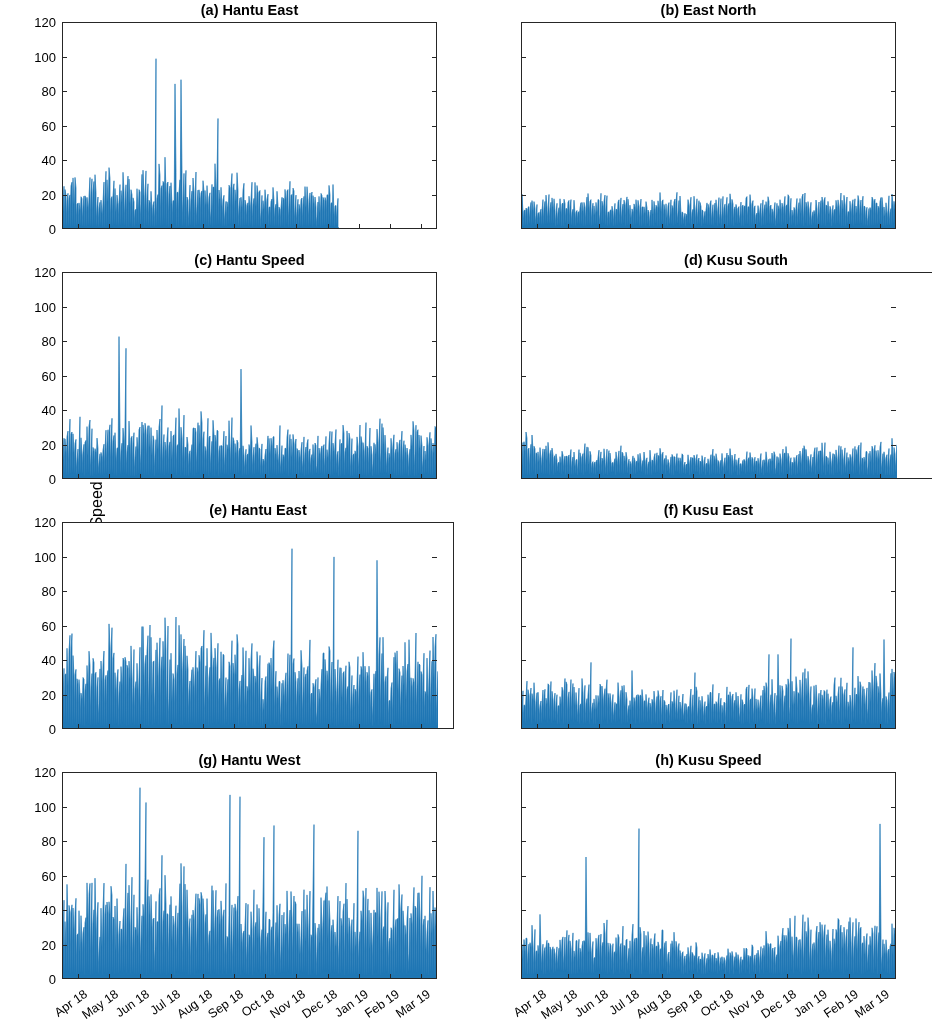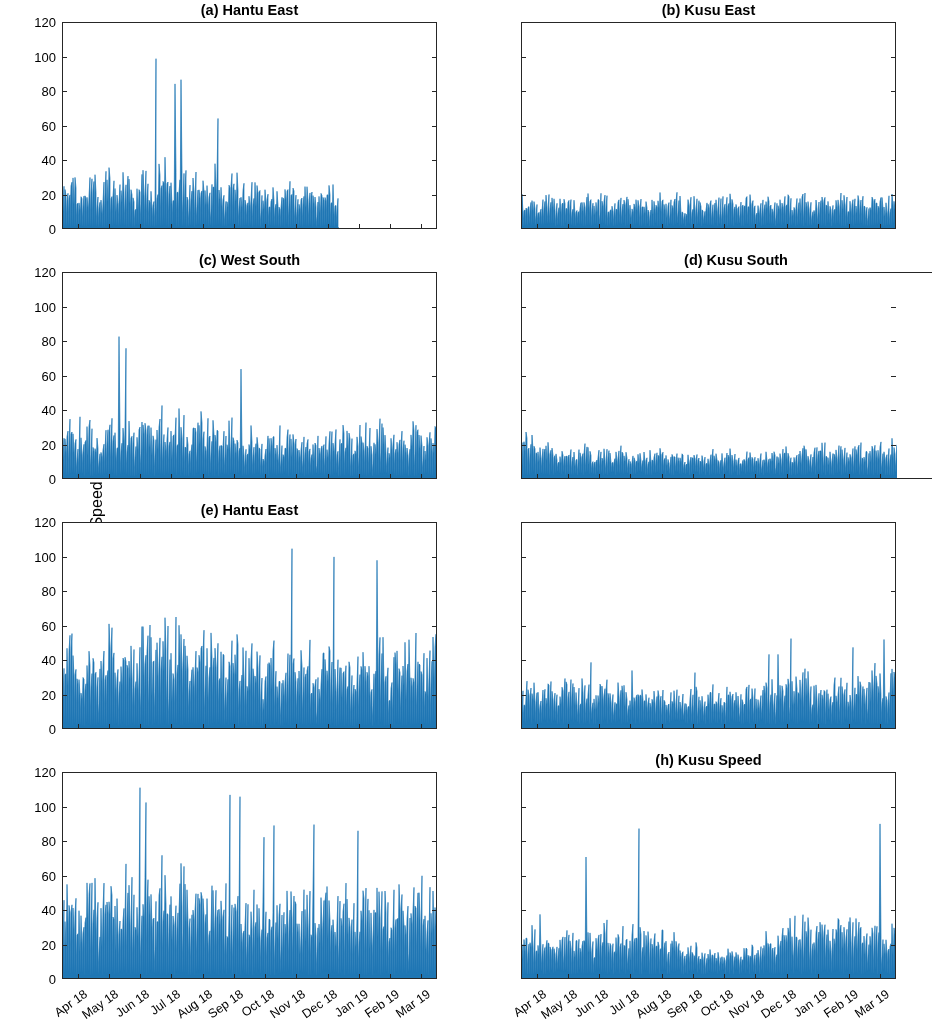--- a/index.html
+++ b/index.html
@@ -136,21 +136,21 @@
         <div class="xtickmark" style="left: 140.625px; bottom: 0px; height: 5px; top: 202px; position: absolute;"></div>
         <div class="xtickmark" style="left: 171.875px; bottom: 0px; height: 5px; top: 202px; position: absolute;"></div>
         <div class="xtickmark" style="left: 203.125px; bottom: 0px; height: 5px; top: 202px; position: absolute;"></div>
         <div class="xtickmark" style="left: 234.375px; bottom: 0px; height: 5px; top: 202px; position: absolute;"></div>
         <div class="xtickmark" style="left: 265.625px; bottom: 0px; height: 5px; top: 202px; position: absolute;"></div>
         <div class="xtickmark" style="left: 296.875px; bottom: 0px; height: 5px; top: 202px; position: absolute;"></div>
         <div class="xtickmark" style="left: 328.125px; bottom: 0px; height: 5px; top: 202px; position: absolute;"></div>
         <div class="xtickmark" style="left: 359.375px; bottom: 0px; height: 5px; top: 202px; position: absolute;"></div>
       </div>
       <div class="panel" style="left: 521px; top: 22px; width: 375px; height: 207px;">
-        <div class="panel-title">(b) Kusu East</div>
+        <div class="panel-title">(b) East North</div>
         <div class="axes">
           <svg class="plotsvg" width="375" height="207">
             <path d="M0,207 L0.0,171.2 L1.0,190.1 L1.0,203.5 L2.0,187.7 L3.0,187.0 L3.0,202.6 L4.0,185.0 L5.0,186.4 L5.0,203.0 L6.0,184.5 L7.0,183.6 L7.0,201.1 L8.0,188.1 L9.0,179.4 L9.0,202.6 L10.0,177.6 L11.0,187.7 L11.0,200.5 L12.0,178.6 L13.0,185.7 L13.0,202.7 L14.0,192.3 L15.0,181.5 L15.0,200.6 L16.0,190.4 L17.0,189.4 L17.0,201.3 L18.0,189.8 L19.0,186.2 L19.0,202.0 L20.0,187.8 L21.0,176.6 L21.0,202.0 L22.0,185.8 L23.0,178.4 L23.0,201.4 L24.0,172.1 L25.0,184.5 L25.0,201.1 L26.0,186.8 L27.0,171.5 L27.0,201.0 L28.0,186.0 L29.0,179.3 L29.0,201.2 L30.0,174.9 L31.0,184.5 L31.0,201.2 L32.0,175.8 L33.0,187.4 L33.0,204.5 L34.0,190.8 L35.0,180.3 L35.0,202.6 L36.0,189.9 L37.0,184.7 L37.0,202.5 L38.0,175.8 L39.0,189.2 L39.0,204.2 L40.0,180.7 L41.0,180.3 L41.0,204.0 L42.0,176.2 L43.0,180.7 L43.0,200.5 L44.0,185.3 L45.0,186.1 L45.0,204.0 L46.0,179.3 L47.0,177.4 L47.0,201.9 L48.0,183.7 L49.0,176.6 L49.0,202.6 L50.0,189.6 L51.0,186.2 L51.0,203.4 L52.0,177.2 L53.0,191.1 L53.0,203.2 L54.0,189.1 L55.0,187.5 L55.0,200.9 L56.0,189.6 L57.0,188.5 L57.0,202.0 L58.0,185.1 L59.0,179.7 L59.0,201.9 L60.0,179.4 L61.0,188.6 L61.0,203.8 L62.0,179.4 L63.0,184.6 L63.0,203.3 L64.0,186.1 L65.0,174.1 L65.0,202.6 L66.0,170.5 L67.0,184.9 L67.0,202.6 L68.0,178.3 L69.0,176.6 L69.0,203.2 L70.0,186.8 L71.0,180.2 L71.0,202.3 L72.0,182.9 L73.0,192.0 L73.0,201.9 L74.0,179.4 L75.0,189.3 L75.0,203.2 L76.0,176.5 L77.0,177.2 L77.0,203.5 L78.0,191.2 L79.0,170.3 L79.0,200.7 L80.0,178.2 L81.0,183.2 L81.0,201.0 L82.0,178.2 L83.0,172.1 L83.0,202.8 L84.0,183.9 L85.0,172.7 L85.0,203.4 L86.0,188.9 L87.0,189.3 L87.0,203.0 L88.0,187.7 L89.0,186.8 L89.0,200.9 L90.0,183.2 L91.0,188.6 L91.0,203.7 L92.0,190.2 L93.0,180.4 L93.0,203.0 L94.0,185.9 L95.0,187.1 L95.0,202.3 L96.0,179.2 L97.0,176.8 L97.0,201.0 L98.0,184.7 L99.0,174.9 L99.0,201.7 L100.0,187.8 L101.0,181.1 L101.0,200.8 L102.0,177.1 L103.0,182.2 L103.0,204.4 L104.0,180.3 L105.0,173.9 L105.0,202.7 L106.0,176.2 L107.0,186.9 L107.0,202.7 L108.0,182.2 L109.0,195.3 L109.0,203.5 L110.0,185.9 L111.0,189.0 L111.0,203.2 L112.0,180.9 L113.0,184.5 L113.0,202.6 L114.0,176.7 L115.0,187.6 L115.0,201.3 L116.0,177.3 L117.0,183.6 L117.0,204.0 L118.0,185.8 L119.0,176.1 L119.0,204.1 L120.0,184.1 L121.0,183.9 L121.0,202.0 L122.0,183.8 L123.0,190.3 L123.0,204.0 L124.0,178.6 L125.0,184.9 L125.0,201.8 L126.0,187.0 L127.0,189.2 L127.0,204.5 L128.0,193.0 L129.0,187.0 L129.0,203.5 L130.0,176.9 L131.0,191.8 L131.0,204.4 L132.0,178.3 L133.0,186.7 L133.0,200.7 L134.0,182.2 L135.0,184.3 L135.0,203.8 L136.0,177.8 L137.0,185.1 L137.0,204.4 L138.0,169.5 L139.0,188.2 L139.0,200.8 L140.0,178.5 L141.0,176.8 L141.0,202.0 L142.0,181.4 L143.0,187.0 L143.0,203.4 L144.0,180.8 L145.0,195.2 L145.0,204.3 L146.0,183.0 L147.0,179.6 L147.0,201.6 L148.0,191.9 L149.0,176.8 L149.0,201.4 L150.0,182.4 L151.0,185.4 L151.0,203.2 L152.0,179.1 L153.0,176.0 L153.0,202.1 L154.0,178.4 L155.0,169.3 L155.0,200.8 L156.0,189.8 L157.0,177.5 L157.0,204.3 L158.0,173.0 L159.0,190.8 L159.0,202.3 L160.0,188.9 L161.0,189.8 L161.0,201.2 L162.0,194.1 L163.0,190.2 L163.0,204.2 L164.0,191.0 L165.0,193.1 L165.0,201.5 L166.0,176.6 L167.0,182.8 L167.0,201.7 L168.0,182.1 L169.0,174.2 L169.0,203.9 L170.0,189.7 L171.0,186.3 L171.0,204.2 L172.0,173.2 L173.0,187.2 L173.0,204.5 L174.0,186.5 L175.0,175.8 L175.0,201.4 L176.0,188.3 L177.0,177.7 L177.0,201.7 L178.0,179.4 L179.0,183.6 L179.0,204.3 L180.0,186.8 L181.0,188.1 L181.0,201.3 L182.0,193.2 L183.0,188.4 L183.0,201.3 L184.0,187.1 L185.0,179.9 L185.0,202.6 L186.0,181.2 L187.0,185.3 L187.0,202.8 L188.0,180.7 L189.0,177.6 L189.0,202.8 L190.0,189.6 L191.0,181.7 L191.0,203.0 L192.0,187.7 L193.0,180.1 L193.0,200.9 L194.0,176.8 L195.0,188.4 L195.0,204.0 L196.0,184.8 L197.0,174.6 L197.0,201.5 L198.0,190.2 L199.0,175.6 L199.0,203.3 L200.0,190.2 L201.0,173.4 L201.0,202.6 L202.0,185.1 L203.0,181.2 L203.0,202.9 L204.0,184.1 L205.0,174.3 L205.0,203.9 L206.0,183.0 L207.0,180.4 L207.0,202.9 L208.0,170.8 L209.0,180.4 L209.0,202.8 L210.0,176.4 L211.0,181.1 L211.0,204.3 L212.0,186.4 L213.0,183.8 L213.0,200.8 L214.0,181.4 L215.0,186.3 L215.0,201.6 L216.0,185.4 L217.0,183.6 L217.0,200.8 L218.0,191.6 L219.0,179.1 L219.0,204.2 L220.0,183.4 L221.0,182.0 L221.0,204.0 L222.0,183.4 L223.0,183.0 L223.0,201.4 L224.0,175.0 L225.0,173.6 L225.0,201.7 L226.0,183.7 L227.0,184.1 L227.0,204.0 L228.0,171.6 L229.0,182.1 L229.0,202.2 L230.0,180.9 L231.0,177.6 L231.0,202.9 L232.0,185.1 L233.0,182.8 L233.0,203.4 L234.0,192.0 L235.0,190.1 L235.0,202.4 L236.0,182.6 L237.0,190.5 L237.0,200.8 L238.0,185.9 L239.0,180.3 L239.0,203.4 L240.0,189.1 L241.0,176.9 L241.0,202.7 L242.0,186.6 L243.0,181.6 L243.0,202.7 L244.0,178.6 L245.0,185.7 L245.0,201.3 L246.0,173.7 L247.0,178.5 L247.0,201.4 L248.0,183.4 L249.0,182.1 L249.0,201.2 L250.0,185.8 L251.0,189.4 L251.0,201.5 L252.0,187.0 L253.0,179.5 L253.0,203.4 L254.0,194.1 L255.0,180.3 L255.0,201.8 L256.0,182.6 L257.0,186.6 L257.0,201.8 L258.0,176.7 L259.0,186.9 L259.0,202.7 L260.0,180.1 L261.0,184.6 L261.0,200.5 L262.0,181.9 L263.0,173.4 L263.0,202.9 L264.0,183.1 L265.0,181.7 L265.0,201.7 L266.0,171.7 L267.0,173.7 L267.0,204.1 L268.0,187.4 L269.0,175.3 L269.0,202.7 L270.0,187.1 L271.0,192.9 L271.0,201.2 L272.0,184.4 L273.0,187.0 L273.0,204.4 L274.0,184.8 L275.0,175.5 L275.0,202.6 L276.0,187.0 L277.0,179.6 L277.0,202.0 L278.0,175.5 L279.0,190.9 L279.0,202.7 L280.0,173.9 L281.0,171.1 L281.0,204.2 L282.0,185.8 L283.0,170.0 L283.0,201.1 L284.0,179.2 L285.0,184.1 L285.0,203.8 L286.0,178.6 L287.0,186.0 L287.0,203.1 L288.0,188.4 L289.0,179.3 L289.0,202.5 L290.0,193.1 L291.0,188.7 L291.0,200.9 L292.0,187.4 L293.0,191.5 L293.0,202.9 L294.0,177.0 L295.0,185.8 L295.0,203.3 L296.0,190.8 L297.0,179.0 L297.0,201.4 L298.0,185.2 L299.0,177.6 L299.0,203.5 L300.0,174.0 L301.0,180.3 L301.0,202.5 L302.0,177.3 L303.0,174.4 L303.0,203.8 L304.0,181.9 L305.0,183.2 L305.0,200.5 L306.0,178.4 L307.0,191.4 L307.0,200.9 L308.0,183.3 L309.0,186.9 L309.0,204.4 L310.0,190.4 L311.0,182.4 L311.0,201.0 L312.0,187.4 L313.0,186.2 L313.0,202.5 L314.0,177.3 L315.0,184.5 L315.0,200.7 L316.0,176.9 L317.0,183.7 L317.0,202.1 L318.0,184.7 L319.0,170.0 L319.0,204.4 L320.0,177.2 L321.0,186.6 L321.0,204.3 L322.0,172.3 L323.0,181.9 L323.0,203.9 L324.0,184.1 L325.0,174.0 L325.0,201.3 L326.0,188.5 L327.0,189.3 L327.0,202.7 L328.0,178.2 L329.0,189.0 L329.0,202.1 L330.0,181.4 L331.0,176.7 L331.0,203.3 L332.0,183.5 L333.0,175.8 L333.0,201.6 L334.0,183.0 L335.0,190.3 L335.0,201.5 L336.0,172.5 L337.0,178.2 L337.0,201.5 L338.0,184.0 L339.0,177.0 L339.0,200.7 L340.0,181.9 L341.0,173.2 L341.0,203.1 L342.0,183.1 L343.0,183.8 L343.0,203.1 L344.0,188.0 L345.0,184.3 L345.0,203.2 L346.0,194.3 L347.0,185.5 L347.0,204.0 L348.0,184.5 L349.0,187.5 L349.0,202.9 L350.0,174.1 L351.0,176.5 L351.0,202.8 L352.0,177.9 L353.0,176.2 L353.0,202.3 L354.0,180.1 L355.0,180.2 L355.0,202.1 L356.0,183.1 L357.0,185.2 L357.0,200.7 L358.0,178.6 L359.0,174.5 L359.0,202.9 L360.0,174.5 L361.0,185.7 L361.0,204.3 L362.0,184.0 L363.0,193.4 L363.0,203.5 L364.0,179.8 L365.0,190.6 L365.0,202.5 L366.0,187.6 L367.0,172.8 L367.0,202.8 L368.0,189.7 L369.0,185.5 L369.0,203.0 L370.0,171.0 L371.0,182.6 L371.0,200.6 L372.0,178.3 L373.0,186.8 L373.0,202.9 L374.0,188.7 L375.0,178.9 L375.0,204.2 L375.0,207 Z" fill="#1f77b4" stroke="#1f77b4" stroke-width="0.7"></path>
             <rect x="0" y="203.2" width="375.0" height="3.8" fill="#1f77b4"></rect>
           </svg>
         </div>
         <div class="ytickmark" style="top: 206px; left: 0px; width: 5px;"></div>
         <div class="ytickmark" style="top: 206px; left: 370px;"></div>
         <div class="ytickmark" style="top: 172.5px; left: 0px; width: 5px;"></div>
         <div class="ytickmark" style="top: 172.5px; left: 370px;"></div>
@@ -171,21 +171,21 @@
         <div class="xtickmark" style="left: 140.625px; bottom: 0px; height: 5px; top: 202px; position: absolute;"></div>
         <div class="xtickmark" style="left: 171.875px; bottom: 0px; height: 5px; top: 202px; position: absolute;"></div>
         <div class="xtickmark" style="left: 203.125px; bottom: 0px; height: 5px; top: 202px; position: absolute;"></div>
         <div class="xtickmark" style="left: 234.375px; bottom: 0px; height: 5px; top: 202px; position: absolute;"></div>
         <div class="xtickmark" style="left: 265.625px; bottom: 0px; height: 5px; top: 202px; position: absolute;"></div>
         <div class="xtickmark" style="left: 296.875px; bottom: 0px; height: 5px; top: 202px; position: absolute;"></div>
         <div class="xtickmark" style="left: 328.125px; bottom: 0px; height: 5px; top: 202px; position: absolute;"></div>
         <div class="xtickmark" style="left: 359.375px; bottom: 0px; height: 5px; top: 202px; position: absolute;"></div>
       </div>
       <div class="panel" style="left: 62px; top: 272px; width: 375px; height: 207px;">
-        <div class="panel-title">(c) West South</div>
+        <div class="panel-title">(c) Hantu Speed</div>
         <div class="axes">
           <svg class="plotsvg" width="375" height="207">
             <path d="M0,207 L0.0,187.6 L1.0,165.2 L1.0,200.6 L2.0,165.9 L3.0,179.3 L3.0,202.7 L4.0,163.7 L5.0,158.1 L5.0,202.7 L6.0,171.7 L7.0,146.1 L7.0,201.3 L8.0,161.0 L9.0,159.0 L9.0,200.6 L10.0,160.8 L11.0,179.4 L11.0,201.0 L12.0,170.4 L13.0,166.4 L13.0,202.0 L14.0,186.6 L15.0,176.1 L15.0,200.9 L16.0,179.6 L17.0,143.8 L17.0,200.6 L18.0,164.8 L19.0,182.0 L19.0,201.1 L20.0,179.8 L21.0,171.3 L21.0,204.6 L22.0,169.4 L23.0,167.4 L23.0,201.2 L24.0,153.6 L25.0,183.1 L25.0,200.7 L26.0,153.2 L27.0,147.0 L27.0,203.7 L28.0,181.4 L29.0,155.7 L29.0,204.2 L30.0,174.4 L31.0,178.2 L31.0,201.8 L32.0,175.6 L33.0,179.6 L33.0,202.6 L34.0,165.1 L35.0,175.5 L35.0,201.1 L36.0,189.2 L37.0,180.8 L37.0,202.2 L38.0,179.4 L39.0,183.9 L39.0,202.3 L40.0,177.2 L41.0,171.2 L41.0,201.8 L42.0,176.3 L43.0,157.2 L43.0,200.8 L44.0,171.3 L45.0,156.8 L45.0,204.5 L46.0,159.2 L47.0,151.8 L47.0,200.5 L48.0,168.2 L49.0,145.3 L49.0,200.6 L50.0,168.6 L51.0,162.4 L51.0,203.2 L52.0,159.7 L53.0,185.3 L53.0,203.3 L54.0,175.6 L55.0,174.6 L55.0,203.4 L56.0,63.6 L57.0,158.6 L57.0,201.8 L58.0,178.6 L59.0,170.2 L59.0,200.8 L60.0,155.1 L61.0,168.1 L61.0,201.0 L62.0,155.9 L63.0,75.3 L63.0,201.8 L64.0,179.0 L65.0,172.1 L65.0,204.3 L66.0,148.1 L67.0,175.0 L67.0,203.9 L68.0,165.3 L69.0,163.3 L69.0,203.8 L70.0,170.8 L71.0,159.7 L71.0,203.9 L72.0,185.1 L73.0,173.5 L73.0,203.6 L74.0,164.3 L75.0,177.1 L75.0,201.5 L76.0,156.8 L77.0,154.1 L77.0,200.5 L78.0,180.7 L79.0,149.0 L79.0,202.2 L80.0,151.9 L81.0,161.1 L81.0,203.5 L82.0,150.2 L83.0,157.2 L83.0,202.4 L84.0,162.3 L85.0,152.7 L85.0,203.2 L86.0,152.7 L87.0,174.8 L87.0,201.0 L88.0,154.6 L89.0,182.7 L89.0,201.8 L90.0,162.8 L91.0,167.6 L91.0,204.3 L92.0,181.9 L93.0,166.6 L93.0,201.3 L94.0,157.0 L95.0,176.7 L95.0,201.1 L96.0,154.0 L97.0,146.0 L97.0,201.8 L98.0,169.5 L99.0,132.5 L99.0,201.4 L100.0,175.1 L101.0,161.5 L101.0,203.3 L102.0,169.0 L103.0,177.9 L103.0,201.2 L104.0,166.2 L105.0,154.5 L105.0,201.8 L106.0,173.0 L107.0,168.9 L107.0,203.1 L108.0,158.1 L109.0,186.5 L109.0,202.0 L110.0,163.3 L111.0,161.8 L111.0,200.7 L112.0,164.1 L113.0,144.7 L113.0,203.2 L114.0,172.9 L115.0,171.5 L115.0,201.5 L116.0,135.5 L117.0,170.6 L117.0,204.3 L118.0,154.2 L119.0,165.5 L119.0,200.9 L120.0,171.4 L121.0,142.1 L121.0,204.3 L122.0,174.0 L123.0,174.9 L123.0,204.5 L124.0,164.0 L125.0,171.7 L125.0,204.2 L126.0,181.3 L127.0,177.8 L127.0,200.9 L128.0,179.8 L129.0,171.6 L129.0,203.7 L130.0,155.3 L131.0,154.9 L131.0,204.5 L132.0,155.0 L133.0,159.4 L133.0,201.0 L134.0,178.0 L135.0,149.7 L135.0,200.7 L136.0,152.3 L137.0,171.5 L137.0,203.5 L138.0,138.4 L139.0,149.9 L139.0,200.8 L140.0,166.0 L141.0,158.7 L141.0,201.8 L142.0,173.4 L143.0,178.3 L143.0,201.7 L144.0,173.9 L145.0,145.3 L145.0,204.4 L146.0,164.7 L147.0,163.0 L147.0,200.8 L148.0,181.2 L149.0,168.3 L149.0,204.2 L150.0,147.3 L151.0,161.9 L151.0,204.5 L152.0,162.1 L153.0,168.9 L153.0,200.6 L154.0,157.3 L155.0,158.0 L155.0,204.2 L156.0,177.9 L157.0,172.7 L157.0,202.0 L158.0,172.6 L159.0,173.0 L159.0,200.9 L160.0,174.1 L161.0,158.2 L161.0,202.1 L162.0,183.1 L163.0,163.0 L163.0,202.1 L164.0,171.7 L165.0,176.6 L165.0,203.6 L166.0,147.7 L167.0,177.6 L167.0,200.9 L168.0,173.4 L169.0,144.6 L169.0,200.5 L170.0,164.6 L171.0,168.2 L171.0,203.6 L172.0,170.6 L173.0,180.5 L173.0,202.8 L174.0,167.1 L175.0,169.9 L175.0,200.5 L176.0,178.0 L177.0,175.1 L177.0,201.2 L178.0,96.1 L179.0,178.8 L179.0,203.8 L180.0,172.8 L181.0,182.4 L181.0,201.9 L182.0,187.5 L183.0,176.3 L183.0,203.0 L184.0,182.4 L185.0,180.8 L185.0,202.4 L186.0,171.5 L187.0,176.7 L187.0,201.2 L188.0,152.5 L189.0,169.0 L189.0,202.1 L190.0,182.8 L191.0,174.2 L191.0,202.0 L192.0,180.9 L193.0,170.7 L193.0,200.4 L194.0,164.3 L195.0,172.8 L195.0,200.5 L196.0,174.8 L197.0,176.2 L197.0,202.5 L198.0,184.3 L199.0,170.9 L199.0,202.1 L200.0,186.0 L201.0,188.3 L201.0,203.6 L202.0,182.4 L203.0,176.0 L203.0,202.4 L204.0,178.4 L205.0,162.9 L205.0,203.9 L206.0,165.4 L207.0,180.4 L207.0,200.5 L208.0,165.2 L209.0,173.1 L209.0,202.1 L210.0,164.1 L211.0,163.6 L211.0,201.8 L212.0,175.1 L213.0,181.6 L213.0,202.9 L214.0,172.1 L215.0,188.1 L215.0,201.5 L216.0,180.4 L217.0,152.5 L217.0,201.2 L218.0,187.9 L219.0,172.6 L219.0,201.4 L220.0,181.6 L221.0,184.1 L221.0,200.5 L222.0,175.2 L223.0,175.6 L223.0,201.9 L224.0,164.4 L225.0,156.6 L225.0,204.0 L226.0,176.0 L227.0,161.5 L227.0,201.1 L228.0,165.9 L229.0,184.4 L229.0,203.2 L230.0,161.4 L231.0,170.0 L231.0,202.7 L232.0,171.8 L233.0,166.0 L233.0,204.2 L234.0,175.5 L235.0,178.4 L235.0,203.7 L236.0,177.0 L237.0,184.8 L237.0,201.1 L238.0,176.9 L239.0,169.2 L239.0,201.3 L240.0,187.4 L241.0,163.9 L241.0,204.0 L242.0,180.7 L243.0,174.0 L243.0,202.5 L244.0,170.7 L245.0,166.4 L245.0,202.4 L246.0,178.6 L247.0,175.9 L247.0,200.9 L248.0,185.2 L249.0,181.5 L249.0,203.0 L250.0,171.5 L251.0,188.6 L251.0,201.4 L252.0,170.0 L253.0,172.6 L253.0,200.5 L254.0,192.2 L255.0,162.9 L255.0,202.0 L256.0,175.0 L257.0,181.1 L257.0,201.3 L258.0,175.8 L259.0,172.9 L259.0,201.4 L260.0,175.3 L261.0,171.6 L261.0,202.2 L262.0,184.3 L263.0,163.4 L263.0,200.8 L264.0,176.6 L265.0,184.8 L265.0,202.6 L266.0,169.9 L267.0,158.3 L267.0,203.8 L268.0,176.0 L269.0,158.6 L269.0,202.7 L270.0,170.1 L271.0,178.5 L271.0,200.9 L272.0,170.5 L273.0,156.5 L273.0,201.0 L274.0,181.9 L275.0,178.3 L275.0,204.5 L276.0,185.8 L277.0,166.4 L277.0,204.4 L278.0,170.9 L279.0,170.3 L279.0,202.3 L280.0,152.1 L281.0,160.3 L281.0,203.1 L282.0,179.1 L283.0,174.8 L283.0,201.0 L284.0,157.9 L285.0,173.7 L285.0,202.1 L286.0,160.1 L287.0,165.8 L287.0,203.9 L288.0,184.0 L289.0,165.6 L289.0,203.9 L290.0,182.2 L291.0,180.7 L291.0,202.2 L292.0,177.8 L293.0,181.3 L293.0,203.8 L294.0,163.9 L295.0,173.4 L295.0,204.5 L296.0,183.7 L297.0,152.0 L297.0,202.2 L298.0,163.5 L299.0,170.2 L299.0,203.3 L300.0,169.6 L301.0,177.7 L301.0,202.6 L302.0,177.2 L303.0,149.6 L303.0,204.0 L304.0,173.1 L305.0,175.6 L305.0,202.5 L306.0,178.2 L307.0,155.0 L307.0,200.6 L308.0,173.2 L309.0,181.9 L309.0,204.1 L310.0,190.6 L311.0,169.8 L311.0,201.9 L312.0,171.3 L313.0,181.6 L313.0,203.0 L314.0,156.1 L315.0,169.8 L315.0,203.3 L316.0,168.1 L317.0,145.7 L317.0,200.6 L318.0,179.4 L319.0,150.6 L319.0,201.6 L320.0,154.5 L321.0,171.7 L321.0,200.5 L322.0,162.1 L323.0,180.6 L323.0,200.8 L324.0,185.9 L325.0,174.6 L325.0,202.3 L326.0,180.2 L327.0,185.1 L327.0,203.7 L328.0,165.3 L329.0,176.9 L329.0,201.0 L330.0,171.4 L331.0,161.8 L331.0,202.2 L332.0,180.2 L333.0,176.2 L333.0,203.9 L334.0,169.2 L335.0,180.1 L335.0,203.2 L336.0,171.3 L337.0,166.9 L337.0,204.1 L338.0,172.2 L339.0,158.1 L339.0,203.2 L340.0,176.3 L341.0,167.7 L341.0,201.9 L342.0,171.6 L343.0,180.0 L343.0,201.5 L344.0,175.0 L345.0,182.6 L345.0,203.9 L346.0,185.9 L347.0,176.2 L347.0,202.8 L348.0,161.9 L349.0,173.4 L349.0,201.8 L350.0,148.3 L351.0,157.6 L351.0,204.2 L352.0,180.5 L353.0,152.2 L353.0,204.1 L354.0,158.9 L355.0,156.7 L355.0,201.4 L356.0,162.0 L357.0,175.8 L357.0,203.8 L358.0,162.6 L359.0,172.8 L359.0,202.0 L360.0,187.5 L361.0,173.0 L361.0,201.7 L362.0,178.0 L363.0,187.4 L363.0,201.0 L364.0,164.3 L365.0,172.9 L365.0,202.0 L366.0,170.9 L367.0,159.3 L367.0,203.0 L368.0,165.4 L369.0,178.5 L369.0,203.6 L370.0,170.1 L371.0,180.4 L371.0,201.1 L372.0,153.4 L373.0,155.0 L373.0,203.4 L374.0,179.6 L375.0,175.5 L375.0,202.2 L375.0,207 Z" fill="#1f77b4" stroke="#1f77b4" stroke-width="0.7"></path>
             <rect x="0" y="203.2" width="375.0" height="3.8" fill="#1f77b4"></rect>
           </svg>
         </div>
         <div class="ytickmark" style="top: 206px; left: 0px; width: 5px;"></div>
         <div class="ytickmark" style="top: 206px; left: 370px;"></div>
         <div class="ytick" style="top: 207px;">0</div>
         <div class="ytickmark" style="top: 172.5px; left: 0px; width: 5px;"></div>
@@ -247,21 +247,21 @@
         <div class="xtickmark" style="left: 109.375px; bottom: 0px; height: 5px; top: 202px; position: absolute;"></div>
         <div class="xtickmark" style="left: 140.625px; bottom: 0px; height: 5px; top: 202px; position: absolute;"></div>
         <div class="xtickmark" style="left: 171.875px; bottom: 0px; height: 5px; top: 202px; position: absolute;"></div>
         <div class="xtickmark" style="left: 203.125px; bottom: 0px; height: 5px; top: 202px; position: absolute;"></div>
         <div class="xtickmark" style="left: 234.375px; bottom: 0px; height: 5px; top: 202px; position: absolute;"></div>
         <div class="xtickmark" style="left: 265.625px; bottom: 0px; height: 5px; top: 202px; position: absolute;"></div>
         <div class="xtickmark" style="left: 296.875px; bottom: 0px; height: 5px; top: 202px; position: absolute;"></div>
         <div class="xtickmark" style="left: 328.125px; bottom: 0px; height: 5px; top: 202px; position: absolute;"></div>
         <div class="xtickmark" style="left: 359.375px; bottom: 0px; height: 5px; top: 202px; position: absolute;"></div>
       </div>
-      <div class="panel" style="left: 62px; top: 522px; width: 375px; height: 207px;">
+      <div class="panel" style="left: 62px; top: 522px; width: 375px; height: 207px; padding-left: 17px;">
         <div class="panel-title">(e) Hantu East</div>
         <div class="axes">
           <svg class="plotsvg" width="375" height="207">
             <path d="M0,207 L0.0,177.6 L1.0,145.4 L1.0,200.8 L2.0,151.5 L3.0,150.9 L3.0,200.9 L4.0,125.3 L5.0,162.9 L5.0,201.8 L6.0,127.5 L7.0,112.3 L7.0,203.1 L8.0,125.5 L9.0,110.6 L9.0,203.9 L10.0,132.6 L11.0,153.2 L11.0,201.1 L12.0,151.7 L13.0,146.4 L13.0,203.6 L14.0,155.8 L15.0,161.1 L15.0,202.8 L16.0,156.6 L17.0,172.6 L17.0,202.3 L18.0,170.1 L19.0,175.9 L19.0,203.6 L20.0,154.5 L21.0,156.4 L21.0,203.7 L22.0,167.6 L23.0,160.8 L23.0,200.9 L24.0,142.5 L25.0,161.9 L25.0,201.6 L26.0,128.2 L27.0,142.5 L27.0,203.0 L28.0,164.6 L29.0,150.6 L29.0,202.8 L30.0,135.3 L31.0,139.6 L31.0,203.0 L32.0,151.0 L33.0,149.3 L33.0,202.6 L34.0,164.2 L35.0,154.4 L35.0,200.7 L36.0,180.7 L37.0,145.9 L37.0,203.6 L38.0,138.0 L39.0,158.1 L39.0,203.6 L40.0,142.3 L41.0,128.0 L41.0,203.0 L42.0,157.2 L43.0,152.3 L43.0,204.6 L44.0,154.7 L45.0,147.5 L45.0,203.1 L46.0,100.9 L47.0,125.3 L47.0,202.5 L48.0,127.6 L49.0,104.7 L49.0,203.8 L50.0,135.4 L51.0,129.9 L51.0,202.2 L52.0,149.7 L53.0,167.3 L53.0,201.6 L54.0,155.6 L55.0,146.4 L55.0,203.7 L56.0,170.6 L57.0,158.6 L57.0,202.6 L58.0,143.6 L59.0,162.0 L59.0,201.0 L60.0,135.1 L61.0,137.4 L61.0,202.9 L62.0,134.2 L63.0,138.7 L63.0,204.5 L64.0,142.2 L65.0,145.7 L65.0,204.3 L66.0,138.1 L67.0,155.9 L67.0,203.5 L68.0,122.9 L69.0,156.2 L69.0,201.1 L70.0,164.5 L71.0,126.5 L71.0,202.4 L72.0,165.9 L73.0,158.6 L73.0,202.3 L74.0,140.3 L75.0,166.8 L75.0,203.6 L76.0,154.8 L77.0,124.3 L77.0,201.3 L78.0,169.1 L79.0,103.6 L79.0,202.0 L80.0,103.6 L81.0,153.3 L81.0,204.5 L82.0,141.3 L83.0,132.2 L83.0,204.5 L84.0,128.5 L85.0,112.7 L85.0,203.9 L86.0,156.6 L87.0,102.0 L87.0,201.6 L88.0,114.3 L89.0,173.8 L89.0,204.0 L90.0,138.9 L91.0,137.9 L91.0,201.2 L92.0,168.6 L93.0,126.9 L93.0,201.1 L94.0,119.7 L95.0,153.8 L95.0,203.6 L96.0,142.4 L97.0,114.9 L97.0,202.6 L98.0,146.6 L99.0,133.8 L99.0,202.0 L100.0,118.3 L101.0,148.5 L101.0,201.1 L102.0,94.7 L103.0,128.1 L103.0,201.8 L104.0,155.2 L105.0,103.0 L105.0,202.4 L106.0,175.6 L107.0,136.6 L107.0,200.6 L108.0,130.2 L109.0,179.0 L109.0,201.7 L110.0,150.5 L111.0,156.6 L111.0,200.7 L112.0,159.9 L113.0,94.0 L113.0,201.8 L114.0,151.2 L115.0,141.9 L115.0,201.3 L116.0,102.3 L117.0,133.5 L117.0,204.2 L118.0,111.4 L119.0,147.5 L119.0,203.8 L120.0,142.5 L121.0,116.0 L121.0,201.9 L122.0,122.9 L123.0,148.9 L123.0,203.0 L124.0,132.8 L125.0,146.8 L125.0,201.5 L126.0,168.4 L127.0,158.0 L127.0,200.7 L128.0,159.0 L129.0,146.7 L129.0,201.5 L130.0,144.3 L131.0,164.3 L131.0,202.3 L132.0,150.6 L133.0,128.1 L133.0,202.7 L134.0,144.5 L135.0,149.0 L135.0,202.1 L136.0,132.2 L137.0,139.6 L137.0,202.5 L138.0,125.4 L139.0,123.0 L139.0,203.9 L140.0,130.1 L141.0,107.2 L141.0,203.7 L142.0,167.6 L143.0,142.8 L143.0,204.2 L144.0,125.3 L145.0,175.0 L145.0,204.0 L146.0,154.9 L147.0,144.3 L147.0,203.7 L148.0,109.9 L149.0,134.8 L149.0,202.0 L150.0,145.0 L151.0,134.9 L151.0,201.4 L152.0,125.2 L153.0,144.9 L153.0,202.2 L154.0,145.1 L155.0,120.3 L155.0,200.5 L156.0,157.7 L157.0,155.4 L157.0,202.8 L158.0,128.8 L159.0,172.3 L159.0,203.5 L160.0,131.3 L161.0,132.2 L161.0,202.2 L162.0,174.6 L163.0,154.6 L163.0,200.7 L164.0,170.9 L165.0,156.3 L165.0,204.0 L166.0,138.8 L167.0,143.2 L167.0,201.6 L168.0,149.3 L169.0,117.7 L169.0,201.7 L170.0,140.1 L171.0,151.5 L171.0,201.1 L172.0,131.7 L173.0,152.1 L173.0,203.4 L174.0,111.4 L175.0,121.6 L175.0,204.3 L176.0,166.3 L177.0,157.9 L177.0,200.9 L178.0,164.2 L179.0,152.0 L179.0,203.6 L180.0,124.5 L181.0,157.4 L181.0,201.8 L182.0,164.5 L183.0,127.8 L183.0,204.5 L184.0,163.3 L185.0,168.5 L185.0,200.9 L186.0,135.2 L187.0,168.3 L187.0,202.5 L188.0,135.9 L189.0,120.4 L189.0,203.9 L190.0,145.7 L191.0,155.0 L191.0,203.5 L192.0,153.0 L193.0,160.3 L193.0,200.8 L194.0,128.6 L195.0,144.6 L195.0,201.7 L196.0,153.7 L197.0,132.4 L197.0,204.0 L198.0,170.3 L199.0,155.0 L199.0,204.6 L200.0,176.2 L201.0,187.2 L201.0,202.3 L202.0,158.2 L203.0,153.5 L203.0,201.0 L204.0,166.1 L205.0,140.7 L205.0,201.2 L206.0,139.6 L207.0,142.8 L207.0,203.8 L208.0,135.0 L209.0,166.7 L209.0,200.9 L210.0,127.6 L211.0,117.6 L211.0,203.1 L212.0,164.8 L213.0,148.2 L213.0,200.5 L214.0,163.6 L215.0,175.7 L215.0,203.0 L216.0,158.4 L217.0,158.6 L217.0,203.2 L218.0,182.0 L219.0,160.3 L219.0,204.0 L220.0,157.2 L221.0,173.0 L221.0,201.5 L222.0,159.4 L223.0,149.8 L223.0,201.1 L224.0,163.4 L225.0,130.6 L225.0,202.7 L226.0,156.0 L227.0,131.8 L227.0,203.9 L228.0,150.0 L229.0,25.7 L229.0,201.6 L230.0,140.9 L231.0,135.5 L231.0,201.5 L232.0,149.2 L233.0,158.9 L233.0,200.6 L234.0,169.6 L235.0,155.3 L235.0,203.5 L236.0,148.0 L237.0,173.6 L237.0,202.4 L238.0,127.3 L239.0,143.2 L239.0,202.3 L240.0,170.9 L241.0,144.5 L241.0,202.6 L242.0,154.6 L243.0,150.9 L243.0,203.1 L244.0,147.9 L245.0,143.3 L245.0,201.9 L246.0,145.8 L247.0,116.9 L247.0,202.3 L248.0,170.9 L249.0,170.1 L249.0,201.6 L250.0,160.2 L251.0,164.6 L251.0,201.4 L252.0,161.9 L253.0,156.3 L253.0,201.5 L254.0,189.0 L255.0,154.5 L255.0,202.5 L256.0,166.1 L257.0,176.5 L257.0,202.2 L258.0,161.8 L259.0,146.2 L259.0,203.3 L260.0,130.3 L261.0,129.9 L261.0,202.8 L262.0,136.4 L263.0,153.4 L263.0,200.9 L264.0,147.8 L265.0,158.7 L265.0,203.1 L266.0,123.5 L267.0,127.9 L267.0,203.3 L268.0,158.5 L269.0,139.0 L269.0,201.6 L270.0,160.9 L271.0,33.9 L271.0,204.4 L272.0,146.1 L273.0,168.8 L273.0,204.6 L274.0,167.2 L275.0,136.7 L275.0,202.4 L276.0,164.3 L277.0,144.6 L277.0,201.8 L278.0,144.9 L279.0,174.9 L279.0,200.9 L280.0,150.5 L281.0,148.6 L281.0,204.2 L282.0,155.6 L283.0,142.7 L283.0,201.6 L284.0,166.5 L285.0,163.4 L285.0,204.5 L286.0,138.8 L287.0,144.5 L287.0,202.7 L288.0,175.1 L289.0,152.5 L289.0,204.3 L290.0,172.0 L291.0,162.0 L291.0,204.2 L292.0,166.1 L293.0,168.8 L293.0,202.6 L294.0,159.9 L295.0,133.6 L295.0,201.4 L296.0,166.9 L297.0,151.6 L297.0,203.9 L298.0,143.4 L299.0,147.0 L299.0,202.9 L300.0,129.2 L301.0,155.2 L301.0,203.3 L302.0,143.2 L303.0,158.9 L303.0,203.8 L304.0,149.2 L305.0,153.2 L305.0,202.7 L306.0,143.2 L307.0,173.4 L307.0,200.8 L308.0,169.4 L309.0,166.4 L309.0,203.9 L310.0,182.6 L311.0,150.8 L311.0,201.4 L312.0,155.7 L313.0,148.1 L313.0,201.4 L314.0,37.3 L315.0,150.5 L315.0,203.9 L316.0,132.1 L317.0,114.4 L317.0,200.5 L318.0,157.6 L319.0,130.5 L319.0,201.1 L320.0,114.2 L321.0,160.8 L321.0,203.7 L322.0,159.3 L323.0,153.3 L323.0,203.6 L324.0,155.9 L325.0,144.8 L325.0,202.7 L326.0,177.8 L327.0,177.6 L327.0,204.0 L328.0,165.4 L329.0,159.5 L329.0,203.9 L330.0,171.7 L331.0,134.2 L331.0,204.4 L332.0,129.6 L333.0,141.3 L333.0,201.0 L334.0,127.9 L335.0,167.5 L335.0,201.0 L336.0,145.6 L337.0,149.6 L337.0,200.5 L338.0,169.9 L339.0,152.6 L339.0,204.2 L340.0,143.0 L341.0,162.6 L341.0,204.2 L342.0,119.3 L343.0,177.1 L343.0,203.7 L344.0,148.2 L345.0,141.0 L345.0,201.7 L346.0,116.7 L347.0,159.4 L347.0,202.0 L348.0,154.8 L349.0,163.8 L349.0,202.3 L350.0,155.3 L351.0,159.5 L351.0,202.3 L352.0,153.0 L353.0,110.0 L353.0,201.6 L354.0,164.2 L355.0,138.8 L355.0,201.8 L356.0,141.1 L357.0,141.9 L357.0,204.5 L358.0,148.5 L359.0,151.8 L359.0,202.2 L360.0,157.2 L361.0,130.2 L361.0,201.3 L362.0,168.4 L363.0,171.1 L363.0,203.0 L364.0,135.1 L365.0,173.9 L365.0,202.4 L366.0,154.7 L367.0,127.6 L367.0,202.0 L368.0,162.4 L369.0,138.2 L369.0,200.7 L370.0,114.0 L371.0,155.2 L371.0,201.4 L372.0,123.8 L373.0,111.2 L373.0,203.8 L374.0,170.5 L375.0,148.4 L375.0,201.6 L375.0,207 Z" fill="#1f77b4" stroke="#1f77b4" stroke-width="0.7"></path>
             <rect x="0" y="203.2" width="375.0" height="3.8" fill="#1f77b4"></rect>
           </svg>
         </div>
         <div class="ytickmark" style="top: 206px; left: 0px; width: 5px;"></div>
         <div class="ytickmark" style="top: 206px; left: 370px;"></div>
         <div class="ytick" style="top: 207px;">0</div>
@@ -290,20 +290,21 @@
         <div class="xtickmark" style="left: 140.625px; bottom: 0px; height: 5px; top: 202px; position: absolute;"></div>
         <div class="xtickmark" style="left: 171.875px; bottom: 0px; height: 5px; top: 202px; position: absolute;"></div>
         <div class="xtickmark" style="left: 203.125px; bottom: 0px; height: 5px; top: 202px; position: absolute;"></div>
         <div class="xtickmark" style="left: 234.375px; bottom: 0px; height: 5px; top: 202px; position: absolute;"></div>
         <div class="xtickmark" style="left: 265.625px; bottom: 0px; height: 5px; top: 202px; position: absolute;"></div>
         <div class="xtickmark" style="left: 296.875px; bottom: 0px; height: 5px; top: 202px; position: absolute;"></div>
         <div class="xtickmark" style="left: 328.125px; bottom: 0px; height: 5px; top: 202px; position: absolute;"></div>
         <div class="xtickmark" style="left: 359.375px; bottom: 0px; height: 5px; top: 202px; position: absolute;"></div>
       </div>
       <div class="panel" style="left: 521px; top: 522px; width: 375px; height: 207px;">
+        <div class="panel-title">(f) Kusu East</div>
         <div class="axes">
           <svg class="plotsvg" width="375" height="207">
             <path d="M0,207 L0.0,190.0 L1.0,167.8 L1.0,198.8 L2.0,181.9 L3.0,182.6 L3.0,201.0 L4.0,173.8 L5.0,158.1 L5.0,198.7 L6.0,166.7 L7.0,172.4 L7.0,197.6 L8.0,174.0 L9.0,165.0 L9.0,201.9 L10.0,170.6 L11.0,176.8 L11.0,197.2 L12.0,159.7 L13.0,178.8 L13.0,200.3 L14.0,179.8 L15.0,169.8 L15.0,203.2 L16.0,169.2 L17.0,186.5 L17.0,200.6 L18.0,183.0 L19.0,178.0 L19.0,200.3 L20.0,181.9 L21.0,167.0 L21.0,197.9 L22.0,172.7 L23.0,166.3 L23.0,198.1 L24.0,175.2 L25.0,181.3 L25.0,200.5 L26.0,160.8 L27.0,162.5 L27.0,197.4 L28.0,176.0 L29.0,158.5 L29.0,201.2 L30.0,168.3 L31.0,176.8 L31.0,198.6 L32.0,178.9 L33.0,170.1 L33.0,198.5 L34.0,180.7 L35.0,171.7 L35.0,202.5 L36.0,182.8 L37.0,182.9 L37.0,201.7 L38.0,173.6 L39.0,181.6 L39.0,197.6 L40.0,164.2 L41.0,167.8 L41.0,202.4 L42.0,170.9 L43.0,155.5 L43.0,201.2 L44.0,158.8 L45.0,161.6 L45.0,201.4 L46.0,174.7 L47.0,168.9 L47.0,199.2 L48.0,174.3 L49.0,156.6 L49.0,197.9 L50.0,171.9 L51.0,160.5 L51.0,200.1 L52.0,164.0 L53.0,182.3 L53.0,198.2 L54.0,169.5 L55.0,182.8 L55.0,199.4 L56.0,185.4 L57.0,165.1 L57.0,201.9 L58.0,182.4 L59.0,180.7 L59.0,199.5 L60.0,155.5 L61.0,169.8 L61.0,201.6 L62.0,175.2 L63.0,162.4 L63.0,200.5 L64.0,180.7 L65.0,175.6 L65.0,199.1 L66.0,171.5 L67.0,161.6 L67.0,202.2 L68.0,178.6 L69.0,139.4 L69.0,197.3 L70.0,185.1 L71.0,179.8 L71.0,202.8 L72.0,175.9 L73.0,186.7 L73.0,202.9 L74.0,172.3 L75.0,186.6 L75.0,197.8 L76.0,172.5 L77.0,180.1 L77.0,199.9 L78.0,161.1 L79.0,163.9 L79.0,203.1 L80.0,163.1 L81.0,176.6 L81.0,198.3 L82.0,172.6 L83.0,165.7 L83.0,197.8 L84.0,167.5 L85.0,156.7 L85.0,201.9 L86.0,170.3 L87.0,175.3 L87.0,198.2 L88.0,170.4 L89.0,179.7 L89.0,200.6 L90.0,181.2 L91.0,171.5 L91.0,197.9 L92.0,188.0 L93.0,179.3 L93.0,199.9 L94.0,180.5 L95.0,181.5 L95.0,199.5 L96.0,159.6 L97.0,173.5 L97.0,197.6 L98.0,177.3 L99.0,167.3 L99.0,202.2 L100.0,162.8 L101.0,170.6 L101.0,200.5 L102.0,162.3 L103.0,184.0 L103.0,201.0 L104.0,169.2 L105.0,176.4 L105.0,200.1 L106.0,186.9 L107.0,182.4 L107.0,197.2 L108.0,177.6 L109.0,187.6 L109.0,203.3 L110.0,147.5 L111.0,184.8 L111.0,197.9 L112.0,174.6 L113.0,178.9 L113.0,201.8 L114.0,174.4 L115.0,171.9 L115.0,197.3 L116.0,171.6 L117.0,173.7 L117.0,201.8 L118.0,171.9 L119.0,172.8 L119.0,200.4 L120.0,166.5 L121.0,176.9 L121.0,200.6 L122.0,178.2 L123.0,177.8 L123.0,199.7 L124.0,171.4 L125.0,185.0 L125.0,200.0 L126.0,180.2 L127.0,174.7 L127.0,198.0 L128.0,180.1 L129.0,184.7 L129.0,203.3 L130.0,176.3 L131.0,179.4 L131.0,201.0 L132.0,168.1 L133.0,180.4 L133.0,200.2 L134.0,183.9 L135.0,173.5 L135.0,203.3 L136.0,167.5 L137.0,173.2 L137.0,200.2 L138.0,178.0 L139.0,173.2 L139.0,202.0 L140.0,183.5 L141.0,167.0 L141.0,201.5 L142.0,177.3 L143.0,179.0 L143.0,202.1 L144.0,181.9 L145.0,187.6 L145.0,198.6 L146.0,182.0 L147.0,181.0 L147.0,200.5 L148.0,186.3 L149.0,169.4 L149.0,198.8 L150.0,178.3 L151.0,181.1 L151.0,199.0 L152.0,167.7 L153.0,180.9 L153.0,197.6 L154.0,183.1 L155.0,166.7 L155.0,197.6 L156.0,184.9 L157.0,172.8 L157.0,198.8 L158.0,179.0 L159.0,186.6 L159.0,197.7 L160.0,181.3 L161.0,171.0 L161.0,197.2 L162.0,189.1 L163.0,180.4 L163.0,200.6 L164.0,180.8 L165.0,187.4 L165.0,201.2 L166.0,183.7 L167.0,183.7 L167.0,198.2 L168.0,176.0 L169.0,166.0 L169.0,200.9 L170.0,183.5 L171.0,171.8 L171.0,200.6 L172.0,181.2 L173.0,149.6 L173.0,202.0 L174.0,163.8 L175.0,168.2 L175.0,202.5 L176.0,186.0 L177.0,173.8 L177.0,201.3 L178.0,177.3 L179.0,187.4 L179.0,198.6 L180.0,173.2 L181.0,184.1 L181.0,198.9 L182.0,187.5 L183.0,178.6 L183.0,202.2 L184.0,183.9 L185.0,183.1 L185.0,197.9 L186.0,171.7 L187.0,181.4 L187.0,202.5 L188.0,169.5 L189.0,169.5 L189.0,201.0 L190.0,177.3 L191.0,161.4 L191.0,198.2 L192.0,181.0 L193.0,181.2 L193.0,200.6 L194.0,178.6 L195.0,181.0 L195.0,200.9 L196.0,180.0 L197.0,170.1 L197.0,198.1 L198.0,182.3 L199.0,175.2 L199.0,202.1 L200.0,182.3 L201.0,190.3 L201.0,197.9 L202.0,179.1 L203.0,180.2 L203.0,203.2 L204.0,186.3 L205.0,163.9 L205.0,199.5 L206.0,171.9 L207.0,172.2 L207.0,200.4 L208.0,168.8 L209.0,177.4 L209.0,197.2 L210.0,173.4 L211.0,171.1 L211.0,198.9 L212.0,180.4 L213.0,177.2 L213.0,199.9 L214.0,169.3 L215.0,183.6 L215.0,200.0 L216.0,173.0 L217.0,185.8 L217.0,199.6 L218.0,189.8 L219.0,171.3 L219.0,202.3 L220.0,176.6 L221.0,179.8 L221.0,201.6 L222.0,181.8 L223.0,181.2 L223.0,200.3 L224.0,166.2 L225.0,163.9 L225.0,199.9 L226.0,176.2 L227.0,161.9 L227.0,202.5 L228.0,177.1 L229.0,175.7 L229.0,198.6 L230.0,165.6 L231.0,174.8 L231.0,199.5 L232.0,184.1 L233.0,165.5 L233.0,201.8 L234.0,175.9 L235.0,186.5 L235.0,201.3 L236.0,176.6 L237.0,185.5 L237.0,199.0 L238.0,179.8 L239.0,172.6 L239.0,197.3 L240.0,183.9 L241.0,167.1 L241.0,199.4 L242.0,162.9 L243.0,170.9 L243.0,203.3 L244.0,159.6 L245.0,165.1 L245.0,200.6 L246.0,173.4 L247.0,131.4 L247.0,202.8 L248.0,179.9 L249.0,171.7 L249.0,202.8 L250.0,156.3 L251.0,182.1 L251.0,198.9 L252.0,181.8 L253.0,170.1 L253.0,202.1 L254.0,188.3 L255.0,172.4 L255.0,201.1 L256.0,131.4 L257.0,179.0 L257.0,198.6 L258.0,162.3 L259.0,176.8 L259.0,200.5 L260.0,162.8 L261.0,168.2 L261.0,199.8 L262.0,179.9 L263.0,172.7 L263.0,200.1 L264.0,161.3 L265.0,165.4 L265.0,201.5 L266.0,155.9 L267.0,162.0 L267.0,199.8 L268.0,183.4 L269.0,115.6 L269.0,197.9 L270.0,158.3 L271.0,182.2 L271.0,199.7 L272.0,168.2 L273.0,181.5 L273.0,201.8 L274.0,153.6 L275.0,166.0 L275.0,201.9 L276.0,169.5 L277.0,171.3 L277.0,200.2 L278.0,156.9 L279.0,177.5 L279.0,198.6 L280.0,162.3 L281.0,149.4 L281.0,199.2 L282.0,171.6 L283.0,145.7 L283.0,200.0 L284.0,155.4 L285.0,173.2 L285.0,199.9 L286.0,148.4 L287.0,170.9 L287.0,201.8 L288.0,177.1 L289.0,163.5 L289.0,199.3 L290.0,185.1 L291.0,181.6 L291.0,200.8 L292.0,162.7 L293.0,186.1 L293.0,199.1 L294.0,161.9 L295.0,177.6 L295.0,203.0 L296.0,183.7 L297.0,170.3 L297.0,197.3 L298.0,176.1 L299.0,167.0 L299.0,200.8 L300.0,171.8 L301.0,176.2 L301.0,201.5 L302.0,167.4 L303.0,168.8 L303.0,203.3 L304.0,179.7 L305.0,166.7 L305.0,197.3 L306.0,170.7 L307.0,186.5 L307.0,198.0 L308.0,176.6 L309.0,173.6 L309.0,201.7 L310.0,182.8 L311.0,179.1 L311.0,199.2 L312.0,161.9 L313.0,154.6 L313.0,200.3 L314.0,172.8 L315.0,179.6 L315.0,202.0 L316.0,171.6 L317.0,163.5 L317.0,198.7 L318.0,180.8 L319.0,154.8 L319.0,203.2 L320.0,163.5 L321.0,171.8 L321.0,200.5 L322.0,172.5 L323.0,166.4 L323.0,197.3 L324.0,177.7 L325.0,159.8 L325.0,198.2 L326.0,178.8 L327.0,184.0 L327.0,200.8 L328.0,172.0 L329.0,179.3 L329.0,201.2 L330.0,179.0 L331.0,124.4 L331.0,197.8 L332.0,180.9 L333.0,164.8 L333.0,200.1 L334.0,171.3 L335.0,171.7 L335.0,200.3 L336.0,153.1 L337.0,174.2 L337.0,200.0 L338.0,158.7 L339.0,162.9 L339.0,202.0 L340.0,173.7 L341.0,163.5 L341.0,197.9 L342.0,165.9 L343.0,181.8 L343.0,202.7 L344.0,174.1 L345.0,164.9 L345.0,198.0 L346.0,185.2 L347.0,159.0 L347.0,201.5 L348.0,159.6 L349.0,179.3 L349.0,202.6 L350.0,147.5 L351.0,168.4 L351.0,202.1 L352.0,160.8 L353.0,140.1 L353.0,201.6 L354.0,152.9 L355.0,160.9 L355.0,202.2 L356.0,163.3 L357.0,170.6 L357.0,201.6 L358.0,150.5 L359.0,171.6 L359.0,199.7 L360.0,179.9 L361.0,175.2 L361.0,200.3 L362.0,116.5 L363.0,185.8 L363.0,201.7 L364.0,173.4 L365.0,177.6 L365.0,202.5 L366.0,180.8 L367.0,169.5 L367.0,197.9 L368.0,175.1 L369.0,150.3 L369.0,200.6 L370.0,145.9 L371.0,168.6 L371.0,198.0 L372.0,149.0 L373.0,154.7 L373.0,198.2 L374.0,173.7 L375.0,155.4 L375.0,203.2 L375.0,207 Z" fill="#1f77b4" stroke="#1f77b4" stroke-width="0.7"></path>
             <rect x="0" y="201.3" width="375.0" height="5.7" fill="#1f77b4"></rect>
           </svg>
         </div>
         <div class="ytickmark" style="top: 206px; left: 0px; width: 5px;"></div>
         <div class="ytickmark" style="top: 206px; left: 370px;"></div>
         <div class="ytickmark" style="top: 172.5px; left: 0px; width: 5px;"></div>
         <div class="ytickmark" style="top: 172.5px; left: 370px;"></div>
@@ -324,20 +325,21 @@
         <div class="xtickmark" style="left: 140.625px; bottom: 0px; height: 5px; top: 202px; position: absolute;"></div>
         <div class="xtickmark" style="left: 171.875px; bottom: 0px; height: 5px; top: 202px; position: absolute;"></div>
         <div class="xtickmark" style="left: 203.125px; bottom: 0px; height: 5px; top: 202px; position: absolute;"></div>
         <div class="xtickmark" style="left: 234.375px; bottom: 0px; height: 5px; top: 202px; position: absolute;"></div>
         <div class="xtickmark" style="left: 265.625px; bottom: 0px; height: 5px; top: 202px; position: absolute;"></div>
         <div class="xtickmark" style="left: 296.875px; bottom: 0px; height: 5px; top: 202px; position: absolute;"></div>
         <div class="xtickmark" style="left: 328.125px; bottom: 0px; height: 5px; top: 202px; position: absolute;"></div>
         <div class="xtickmark" style="left: 359.375px; bottom: 0px; height: 5px; top: 202px; position: absolute;"></div>
       </div>
       <div class="panel" style="left: 62px; top: 772px; width: 375px; height: 207px;">
+        <div class="panel-title">(g) Hantu West</div>
         <div class="axes">
           <svg class="plotsvg" width="375" height="207">
             <path d="M0,207 L0.0,177.7 L1.0,127.2 L1.0,200.8 L2.0,148.6 L3.0,173.3 L3.0,199.9 L4.0,111.4 L5.0,149.7 L5.0,200.1 L6.0,132.4 L7.0,138.9 L7.0,201.9 L8.0,140.3 L9.0,131.8 L9.0,201.0 L10.0,135.0 L11.0,156.4 L11.0,201.3 L12.0,139.8 L13.0,125.3 L13.0,202.7 L14.0,162.2 L15.0,160.7 L15.0,203.8 L16.0,137.7 L17.0,179.6 L17.0,200.7 L18.0,142.7 L19.0,170.0 L19.0,199.9 L20.0,160.1 L21.0,154.2 L21.0,203.2 L22.0,149.9 L23.0,144.6 L23.0,199.9 L24.0,109.9 L25.0,144.6 L25.0,200.3 L26.0,121.3 L27.0,110.4 L27.0,203.2 L28.0,152.6 L29.0,109.9 L29.0,202.4 L30.0,151.0 L31.0,136.8 L31.0,202.4 L32.0,105.2 L33.0,158.1 L33.0,199.9 L34.0,145.0 L35.0,129.3 L35.0,201.2 L36.0,178.3 L37.0,163.9 L37.0,199.4 L38.0,135.2 L39.0,174.1 L39.0,203.5 L40.0,134.9 L41.0,110.1 L41.0,200.9 L42.0,141.4 L43.0,131.8 L43.0,202.1 L44.0,129.0 L45.0,140.0 L45.0,201.1 L46.0,128.8 L47.0,141.6 L47.0,203.6 L48.0,113.2 L49.0,122.2 L49.0,200.3 L50.0,144.0 L51.0,146.6 L51.0,203.1 L52.0,133.0 L53.0,178.3 L53.0,201.7 L54.0,125.6 L55.0,162.1 L55.0,201.2 L56.0,161.7 L57.0,148.0 L57.0,199.3 L58.0,156.0 L59.0,156.5 L59.0,200.1 L60.0,147.7 L61.0,135.4 L61.0,198.8 L62.0,145.9 L63.0,90.9 L63.0,201.6 L64.0,145.7 L65.0,119.9 L65.0,199.6 L66.0,112.2 L67.0,151.5 L67.0,202.2 L68.0,148.8 L69.0,104.2 L69.0,199.9 L70.0,160.8 L71.0,121.8 L71.0,201.8 L72.0,154.2 L73.0,157.2 L73.0,202.6 L74.0,134.3 L75.0,163.9 L75.0,201.9 L76.0,138.6 L77.0,14.7 L77.0,200.6 L78.0,166.6 L79.0,142.8 L79.0,202.4 L80.0,131.3 L81.0,144.4 L81.0,201.6 L82.0,104.5 L83.0,29.5 L83.0,203.6 L84.0,130.5 L85.0,106.7 L85.0,202.2 L86.0,123.3 L87.0,142.2 L87.0,199.5 L88.0,121.4 L89.0,154.9 L89.0,200.2 L90.0,146.5 L91.0,145.1 L91.0,200.6 L92.0,176.2 L93.0,128.4 L93.0,201.3 L94.0,148.7 L95.0,148.9 L95.0,201.6 L96.0,122.2 L97.0,115.3 L97.0,203.3 L98.0,137.0 L99.0,82.3 L99.0,201.1 L100.0,148.7 L101.0,137.7 L101.0,202.7 L102.0,102.2 L103.0,131.2 L103.0,203.4 L104.0,140.7 L105.0,141.4 L105.0,201.3 L106.0,158.3 L107.0,131.7 L107.0,201.9 L108.0,123.4 L109.0,167.7 L109.0,200.4 L110.0,143.0 L111.0,152.4 L111.0,203.8 L112.0,150.7 L113.0,132.7 L113.0,199.1 L114.0,156.4 L115.0,139.9 L115.0,200.0 L116.0,138.4 L117.0,110.7 L117.0,202.0 L118.0,90.4 L119.0,134.0 L119.0,200.3 L120.0,159.8 L121.0,93.4 L121.0,201.6 L122.0,111.1 L123.0,149.3 L123.0,200.8 L124.0,116.8 L125.0,149.7 L125.0,203.1 L126.0,155.4 L127.0,145.6 L127.0,203.0 L128.0,165.1 L129.0,141.8 L129.0,201.9 L130.0,137.1 L131.0,147.1 L131.0,203.8 L132.0,137.5 L133.0,120.7 L133.0,199.3 L134.0,157.7 L135.0,120.9 L135.0,199.6 L136.0,125.3 L137.0,131.8 L137.0,199.6 L138.0,119.3 L139.0,123.8 L139.0,201.3 L140.0,125.6 L141.0,142.6 L141.0,202.4 L142.0,150.5 L143.0,141.4 L143.0,201.2 L144.0,125.6 L145.0,171.6 L145.0,200.3 L146.0,162.7 L147.0,157.8 L147.0,202.6 L148.0,155.9 L149.0,112.7 L149.0,200.2 L150.0,117.4 L151.0,158.5 L151.0,200.7 L152.0,146.6 L153.0,117.3 L153.0,202.0 L154.0,144.8 L155.0,137.0 L155.0,203.4 L156.0,136.2 L157.0,151.9 L157.0,200.0 L158.0,127.9 L159.0,146.8 L159.0,202.5 L160.0,144.0 L161.0,136.8 L161.0,199.1 L162.0,163.9 L163.0,110.4 L163.0,202.2 L164.0,163.4 L165.0,165.0 L165.0,199.9 L166.0,142.3 L167.0,21.9 L167.0,199.1 L168.0,160.3 L169.0,131.9 L169.0,203.1 L170.0,164.7 L171.0,134.6 L171.0,200.9 L172.0,130.9 L173.0,138.7 L173.0,203.5 L174.0,139.1 L175.0,123.1 L175.0,200.4 L176.0,142.2 L177.0,23.7 L177.0,203.2 L178.0,151.0 L179.0,169.7 L179.0,198.9 L180.0,160.6 L181.0,157.9 L181.0,201.4 L182.0,152.5 L183.0,130.1 L183.0,202.2 L184.0,172.7 L185.0,131.3 L185.0,203.0 L186.0,161.7 L187.0,164.6 L187.0,200.3 L188.0,138.7 L189.0,157.2 L189.0,203.7 L190.0,163.3 L191.0,116.8 L191.0,199.7 L192.0,154.2 L193.0,149.3 L193.0,201.5 L194.0,131.5 L195.0,165.9 L195.0,198.9 L196.0,135.3 L197.0,165.1 L197.0,201.3 L198.0,167.9 L199.0,156.6 L199.0,200.3 L200.0,127.0 L201.0,64.2 L201.0,201.9 L202.0,159.8 L203.0,138.8 L203.0,203.7 L204.0,164.9 L205.0,159.9 L205.0,202.6 L206.0,146.1 L207.0,146.8 L207.0,203.5 L208.0,157.5 L209.0,153.7 L209.0,201.5 L210.0,139.4 L211.0,52.5 L211.0,203.6 L212.0,171.7 L213.0,149.5 L213.0,199.2 L214.0,132.3 L215.0,166.1 L215.0,201.3 L216.0,142.2 L217.0,130.8 L217.0,200.3 L218.0,176.2 L219.0,142.0 L219.0,199.7 L220.0,161.6 L221.0,139.3 L221.0,199.9 L222.0,151.1 L223.0,161.7 L223.0,201.2 L224.0,117.9 L225.0,153.7 L225.0,198.9 L226.0,158.9 L227.0,137.1 L227.0,200.9 L228.0,118.5 L229.0,145.4 L229.0,203.0 L230.0,156.8 L231.0,123.0 L231.0,201.6 L232.0,128.6 L233.0,131.3 L233.0,200.1 L234.0,150.7 L235.0,159.5 L235.0,203.8 L236.0,150.8 L237.0,181.7 L237.0,199.0 L238.0,162.3 L239.0,138.1 L239.0,200.1 L240.0,164.3 L241.0,116.7 L241.0,200.2 L242.0,136.5 L243.0,168.9 L243.0,201.3 L244.0,121.9 L245.0,155.5 L245.0,203.7 L246.0,154.8 L247.0,118.1 L247.0,202.8 L248.0,161.7 L249.0,164.6 L249.0,199.8 L250.0,118.4 L251.0,51.6 L251.0,202.6 L252.0,150.1 L253.0,163.2 L253.0,203.7 L254.0,178.5 L255.0,154.8 L255.0,201.9 L256.0,151.1 L257.0,170.8 L257.0,202.1 L258.0,124.6 L259.0,156.9 L259.0,199.5 L260.0,151.0 L261.0,127.5 L261.0,198.9 L262.0,128.2 L263.0,119.7 L263.0,198.9 L264.0,113.5 L265.0,166.3 L265.0,199.2 L266.0,127.5 L267.0,147.4 L267.0,201.2 L268.0,158.7 L269.0,152.2 L269.0,199.1 L270.0,146.7 L271.0,162.4 L271.0,200.5 L272.0,159.0 L273.0,173.8 L273.0,200.2 L274.0,150.4 L275.0,123.1 L275.0,202.1 L276.0,171.4 L277.0,128.1 L277.0,201.5 L278.0,145.3 L279.0,153.4 L279.0,199.0 L280.0,138.5 L281.0,130.7 L281.0,203.9 L282.0,157.1 L283.0,110.1 L283.0,200.3 L284.0,126.1 L285.0,161.9 L285.0,202.3 L286.0,144.9 L287.0,154.1 L287.0,201.7 L288.0,159.5 L289.0,146.6 L289.0,201.8 L290.0,161.7 L291.0,130.2 L291.0,202.4 L292.0,158.9 L293.0,174.1 L293.0,200.6 L294.0,143.7 L295.0,57.8 L295.0,202.2 L296.0,169.4 L297.0,158.8 L297.0,200.2 L298.0,137.8 L299.0,148.0 L299.0,203.4 L300.0,117.7 L301.0,125.4 L301.0,203.2 L302.0,153.1 L303.0,115.1 L303.0,203.7 L304.0,149.8 L305.0,125.9 L305.0,202.1 L306.0,137.3 L307.0,176.6 L307.0,200.3 L308.0,139.9 L309.0,173.1 L309.0,203.7 L310.0,164.1 L311.0,136.9 L311.0,199.6 L312.0,139.8 L313.0,139.8 L313.0,199.7 L314.0,114.9 L315.0,164.7 L315.0,202.8 L316.0,118.7 L317.0,145.1 L317.0,203.2 L318.0,153.2 L319.0,118.4 L319.0,200.7 L320.0,156.2 L321.0,153.5 L321.0,202.8 L322.0,118.0 L323.0,139.7 L323.0,199.3 L324.0,159.7 L325.0,129.4 L325.0,201.8 L326.0,169.0 L327.0,165.0 L327.0,203.0 L328.0,154.7 L329.0,157.3 L329.0,202.9 L330.0,155.8 L331.0,116.8 L331.0,203.2 L332.0,155.2 L333.0,146.5 L333.0,199.8 L334.0,146.5 L335.0,145.3 L335.0,202.1 L336.0,111.4 L337.0,136.7 L337.0,199.2 L338.0,136.2 L339.0,121.5 L339.0,201.5 L340.0,137.8 L341.0,153.8 L341.0,199.0 L342.0,152.4 L343.0,161.9 L343.0,202.7 L344.0,146.6 L345.0,133.1 L345.0,199.1 L346.0,180.6 L347.0,145.0 L347.0,199.4 L348.0,140.4 L349.0,151.0 L349.0,201.1 L350.0,138.2 L351.0,114.4 L351.0,199.8 L352.0,133.1 L353.0,135.2 L353.0,200.1 L354.0,145.9 L355.0,119.9 L355.0,200.4 L356.0,119.7 L357.0,148.0 L357.0,199.4 L358.0,148.6 L359.0,102.8 L359.0,202.9 L360.0,152.7 L361.0,146.1 L361.0,203.6 L362.0,142.8 L363.0,176.9 L363.0,202.2 L364.0,159.4 L365.0,147.4 L365.0,203.8 L366.0,161.4 L367.0,114.2 L367.0,199.5 L368.0,140.3 L369.0,160.6 L369.0,200.4 L370.0,118.0 L371.0,157.3 L371.0,203.1 L372.0,134.5 L373.0,153.4 L373.0,199.3 L374.0,159.3 L375.0,154.0 L375.0,200.5 L375.0,207 Z" fill="#1f77b4" stroke="#1f77b4" stroke-width="0.7"></path>
             <rect x="0" y="202.3" width="375.0" height="4.7" fill="#1f77b4"></rect>
           </svg>
         </div>
         <div class="ytickmark" style="top: 206px; left: 0px; width: 5px;"></div>
         <div class="ytickmark" style="top: 206px; left: 370px;"></div>
         <div class="ytick" style="top: 207px;">0</div>
         <div class="ytickmark" style="top: 172.5px; left: 0px; width: 5px;"></div>

